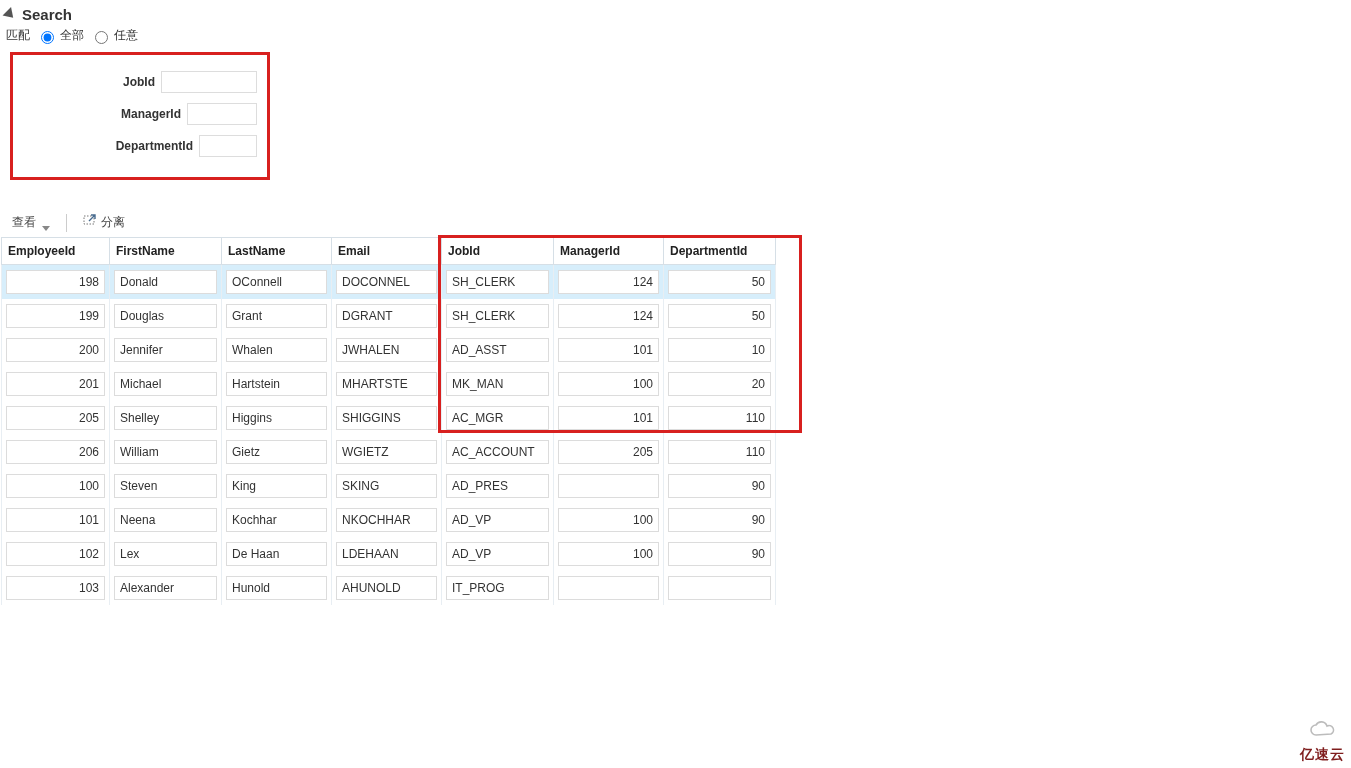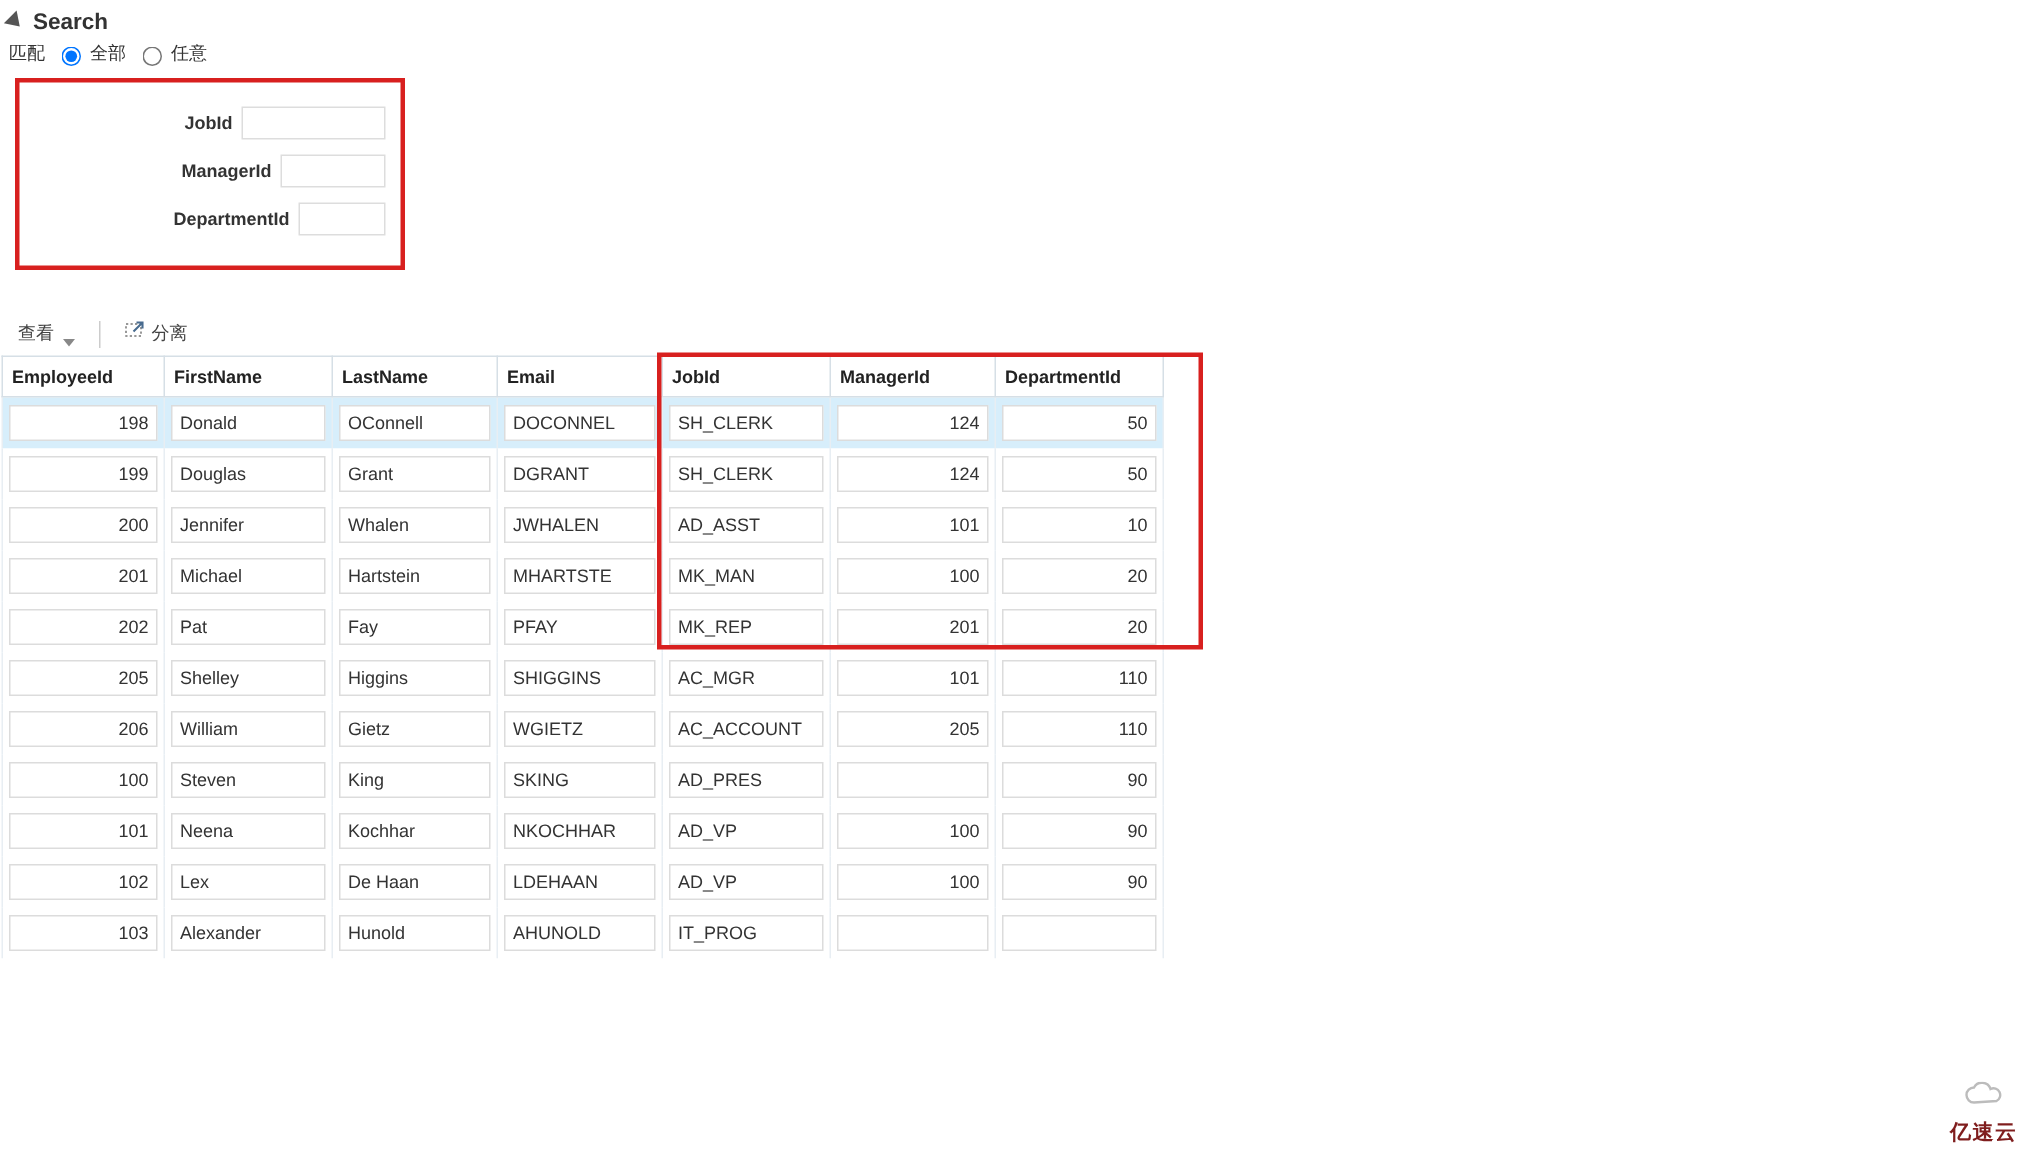--- a/index.html
+++ b/index.html
@@ -268,29 +268,20 @@
         <tr>
           <td><input type="text" class="cell-input num" value="201" style=""></td>
           <td><input type="text" class="cell-input" value="Michael" style=""></td>
           <td><input type="text" class="cell-input" value="Hartstein" style=""></td>
           <td><input type="text" class="cell-input" value="MHARTSTE" style=""></td>
           <td><input type="text" class="cell-input" value="MK_MAN" style=""></td>
           <td><input type="text" class="cell-input num" value="100" style=""></td>
           <td><input type="text" class="cell-input num" value="20" style=""></td>
         </tr>
         <tr>
-          <td><input type="text" class="cell-input num" value="202" style=""></td>
-          <td><input type="text" class="cell-input" value="Pat" style=""></td>
-          <td><input type="text" class="cell-input" value="Fay" style=""></td>
-          <td><input type="text" class="cell-input" value="PFAY" style=""></td>
-          <td><input type="text" class="cell-input" value="MK_REP" style=""></td>
-          <td><input type="text" class="cell-input num" value="201" style=""></td>
-          <td><input type="text" class="cell-input num" value="20" style=""></td>
-        </tr>
-        <tr>
           <td><input type="text" class="cell-input num" value="205" style=""></td>
           <td><input type="text" class="cell-input" value="Shelley" style=""></td>
           <td><input type="text" class="cell-input" value="Higgins" style=""></td>
           <td><input type="text" class="cell-input" value="SHIGGINS" style=""></td>
           <td><input type="text" class="cell-input" value="AC_MGR" style=""></td>
           <td><input type="text" class="cell-input num" value="101" style=""></td>
           <td><input type="text" class="cell-input num" value="110" style=""></td>
         </tr>
         <tr>
           <td><input type="text" class="cell-input num" value="206" style=""></td>

